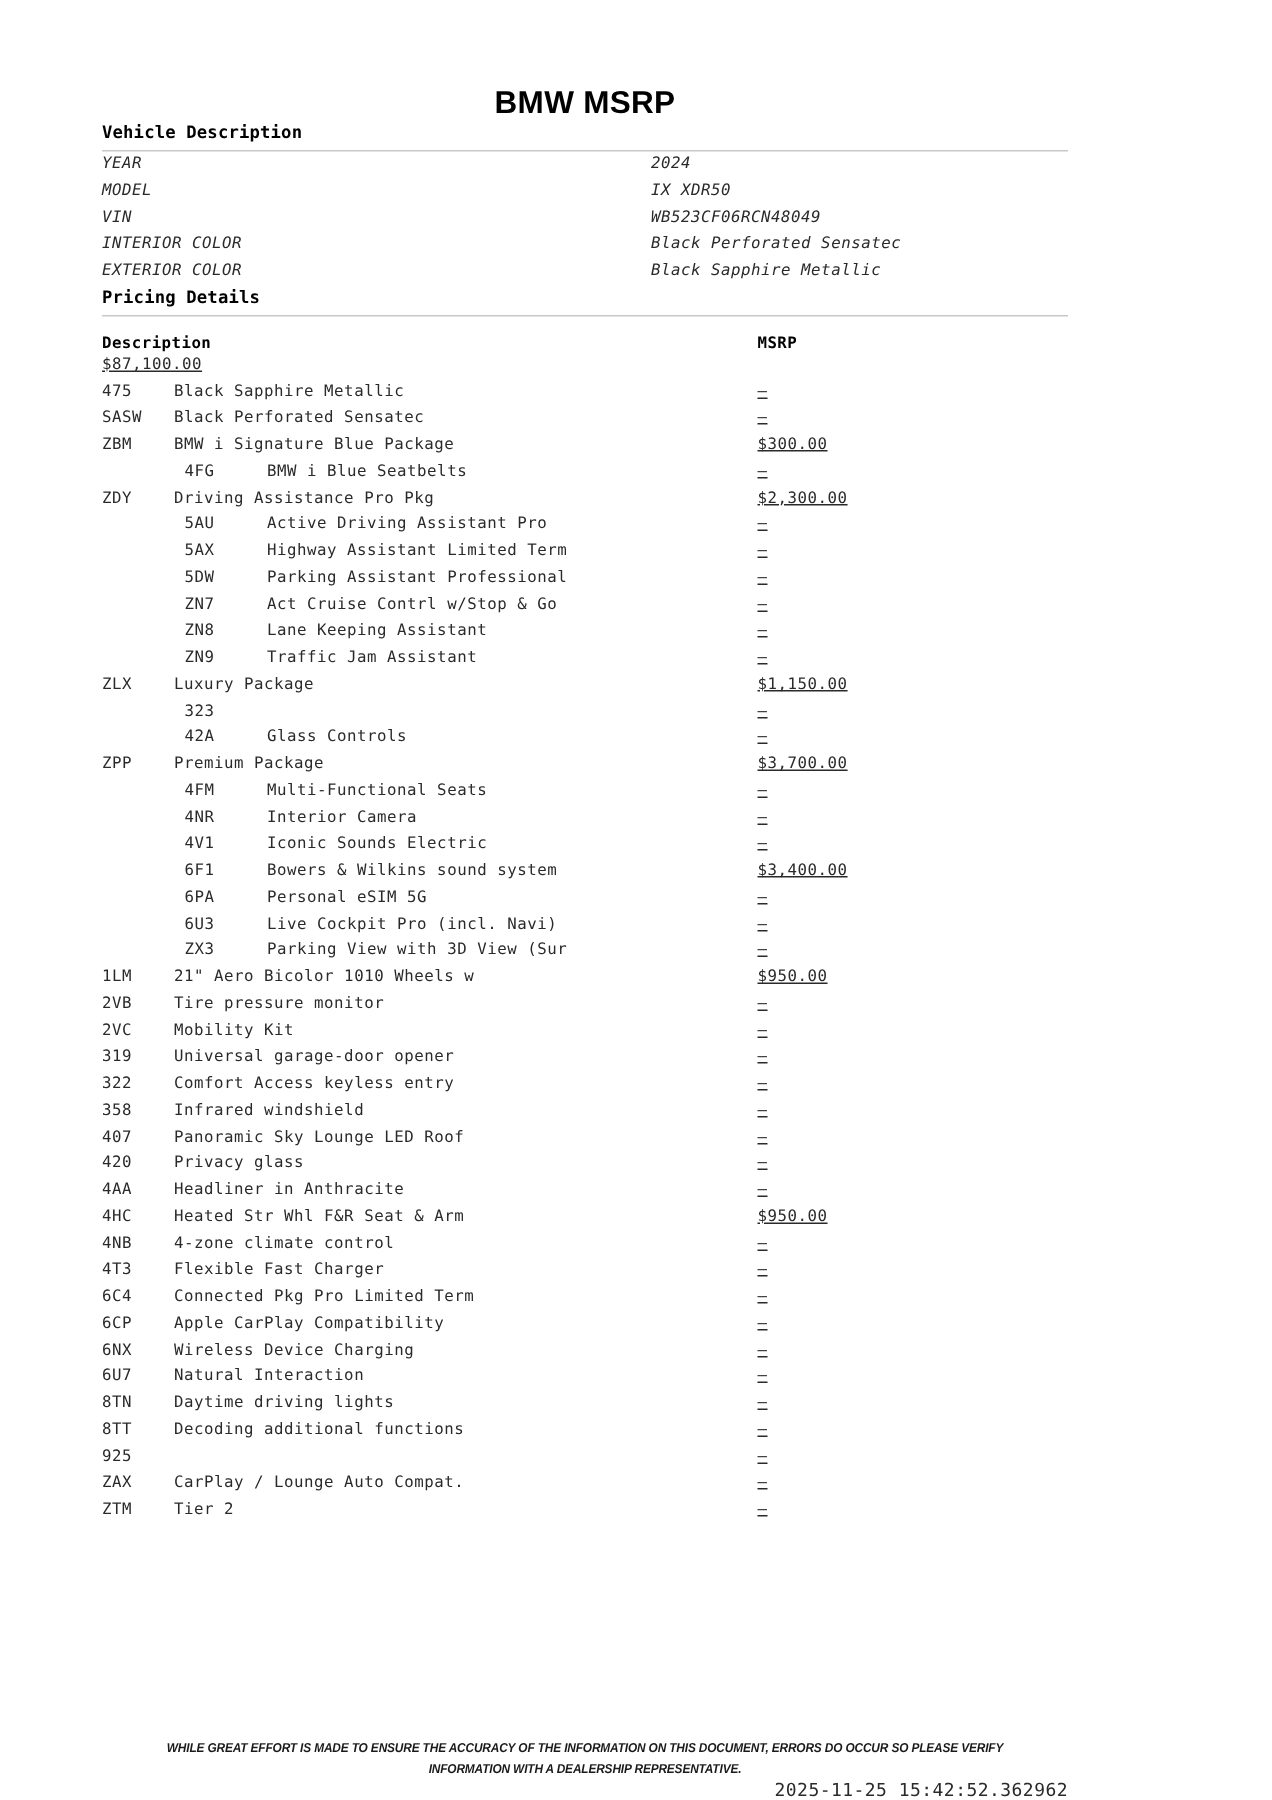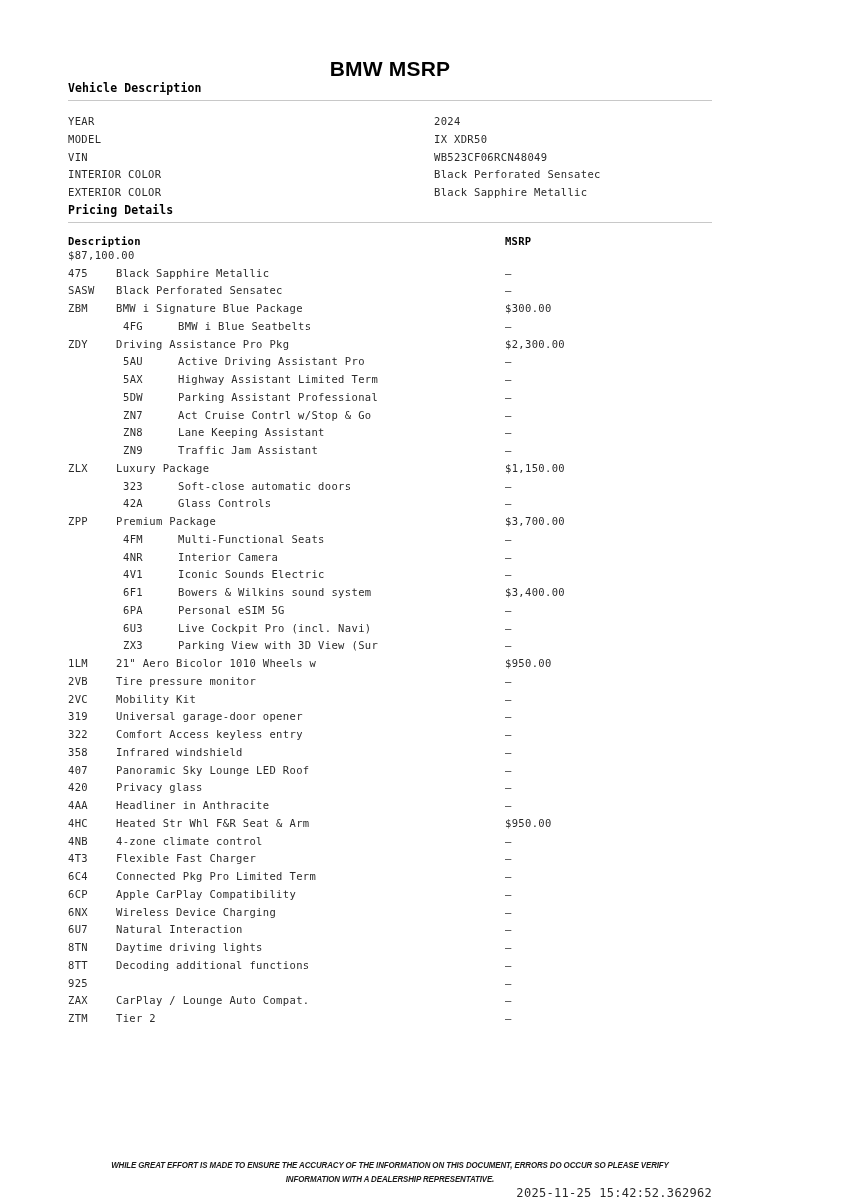--- a/index.html
+++ b/index.html
@@ -47,21 +47,21 @@
   }
   .rule {
     border: 0;
     border-top: 1px solid #c8c8c8;
     margin: 5px 0 0 0;
     height: 0;
   }
 
   
   .vehicle-block {
-    margin-top: 12px;
+    font-style: italic;
   }
   .veh-row {
     display: flex;
     font-size: 10.5px;
     line-height: 17.8px;
     letter-spacing: 0.35px;
     color: #2a2a2a;
   }
   .veh-label {
     width: 366px;
@@ -98,21 +98,21 @@
     width: 437px;
     flex: 0 0 437px;
     display: flex;
   }
   .line-row .code {
     flex: 0 0 auto;
   }
   .line-row.level-0 .code { width: 48px; }
   .line-row.level-1 .code { width: 55px; padding-left: 55px; }
   .line-row .text { flex: 1; }
-  .line-row .price { flex: 1; }
+  .line-row .price { flex: 1; text-decoration: underline; }
 
   
   .footer {
     position: absolute;
     left: 68px;
     right: 68px;
     bottom: 0;
   }
   .disclaimer {
     font-family: "Liberation Sans", sans-serif;
@@ -181,21 +181,21 @@
         <div class="line-row level-0"><div class="desc"><span class="code">ZBM</span><span class="text">BMW i Signature Blue Package</span></div><div class="price">$300.00</div></div>
         <div class="line-row level-1"><div class="desc"><span class="code">4FG</span><span class="text">BMW i Blue Seatbelts</span></div><div class="price">–</div></div>
         <div class="line-row level-0"><div class="desc"><span class="code">ZDY</span><span class="text">Driving Assistance Pro Pkg</span></div><div class="price">$2,300.00</div></div>
         <div class="line-row level-1"><div class="desc"><span class="code">5AU</span><span class="text">Active Driving Assistant Pro</span></div><div class="price">–</div></div>
         <div class="line-row level-1"><div class="desc"><span class="code">5AX</span><span class="text">Highway Assistant Limited Term</span></div><div class="price">–</div></div>
         <div class="line-row level-1"><div class="desc"><span class="code">5DW</span><span class="text">Parking Assistant Professional</span></div><div class="price">–</div></div>
         <div class="line-row level-1"><div class="desc"><span class="code">ZN7</span><span class="text">Act Cruise Contrl w/Stop &amp; Go</span></div><div class="price">–</div></div>
         <div class="line-row level-1"><div class="desc"><span class="code">ZN8</span><span class="text">Lane Keeping Assistant</span></div><div class="price">–</div></div>
         <div class="line-row level-1"><div class="desc"><span class="code">ZN9</span><span class="text">Traffic Jam Assistant</span></div><div class="price">–</div></div>
         <div class="line-row level-0"><div class="desc"><span class="code">ZLX</span><span class="text">Luxury Package</span></div><div class="price">$1,150.00</div></div>
-        <div class="line-row level-1"><div class="desc"><span class="code">323</span><span class="text">Soft-close automatic doors</span></div><div class="price">–</div></div>
+        <div class="line-row level-1"><div class="desc"><span class="code">323</span></div><div class="price">–</div></div>
         <div class="line-row level-1"><div class="desc"><span class="code">42A</span><span class="text">Glass Controls</span></div><div class="price">–</div></div>
         <div class="line-row level-0"><div class="desc"><span class="code">ZPP</span><span class="text">Premium Package</span></div><div class="price">$3,700.00</div></div>
         <div class="line-row level-1"><div class="desc"><span class="code">4FM</span><span class="text">Multi-Functional Seats</span></div><div class="price">–</div></div>
         <div class="line-row level-1"><div class="desc"><span class="code">4NR</span><span class="text">Interior Camera</span></div><div class="price">–</div></div>
         <div class="line-row level-1"><div class="desc"><span class="code">4V1</span><span class="text">Iconic Sounds Electric</span></div><div class="price">–</div></div>
         <div class="line-row level-1"><div class="desc"><span class="code">6F1</span><span class="text">Bowers &amp; Wilkins sound system</span></div><div class="price">$3,400.00</div></div>
         <div class="line-row level-1"><div class="desc"><span class="code">6PA</span><span class="text">Personal eSIM 5G</span></div><div class="price">–</div></div>
         <div class="line-row level-1"><div class="desc"><span class="code">6U3</span><span class="text">Live Cockpit Pro (incl. Navi)</span></div><div class="price">–</div></div>
         <div class="line-row level-1"><div class="desc"><span class="code">ZX3</span><span class="text">Parking View with 3D View (Sur</span></div><div class="price">–</div></div>
         <div class="line-row level-0"><div class="desc"><span class="code">1LM</span><span class="text">21" Aero Bicolor 1010 Wheels w</span></div><div class="price">$950.00</div></div>

